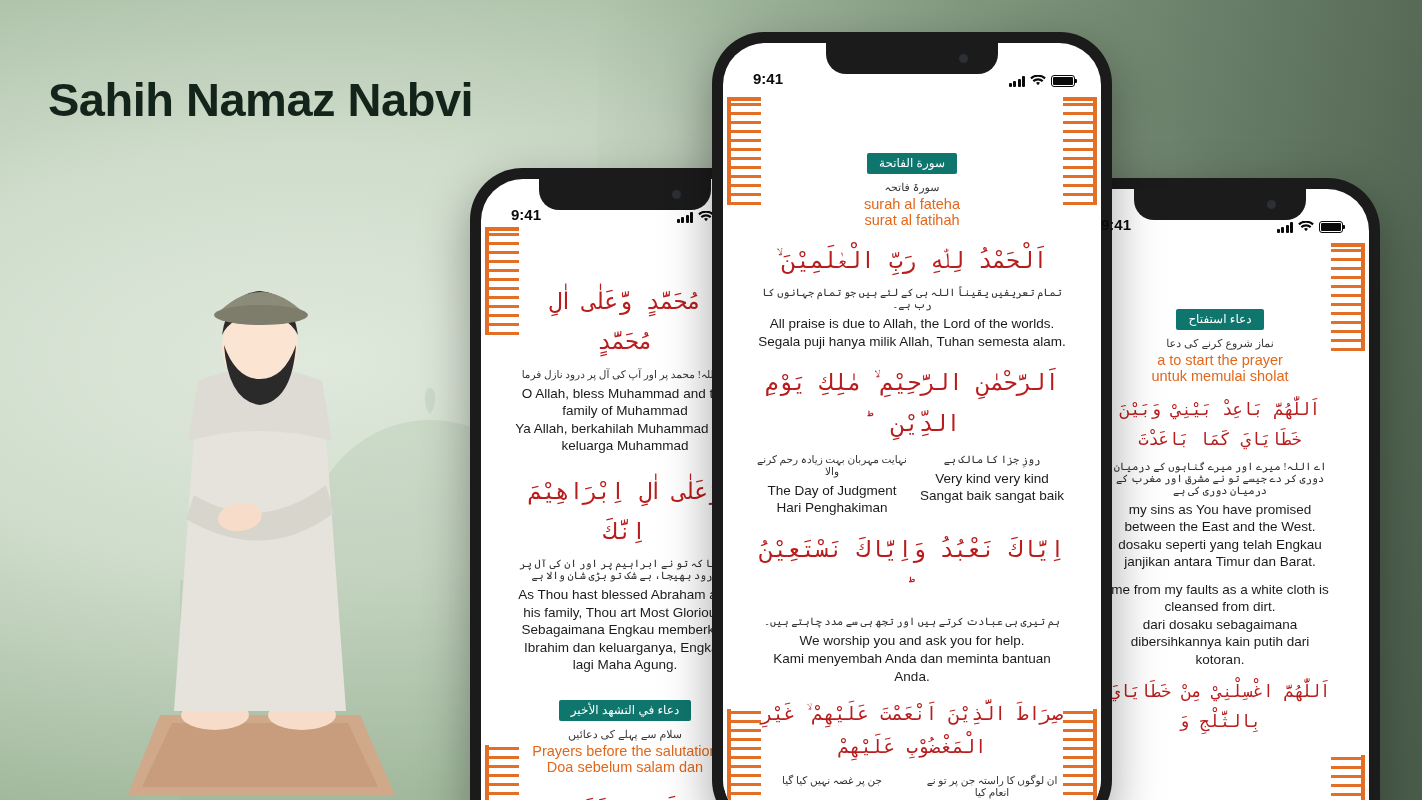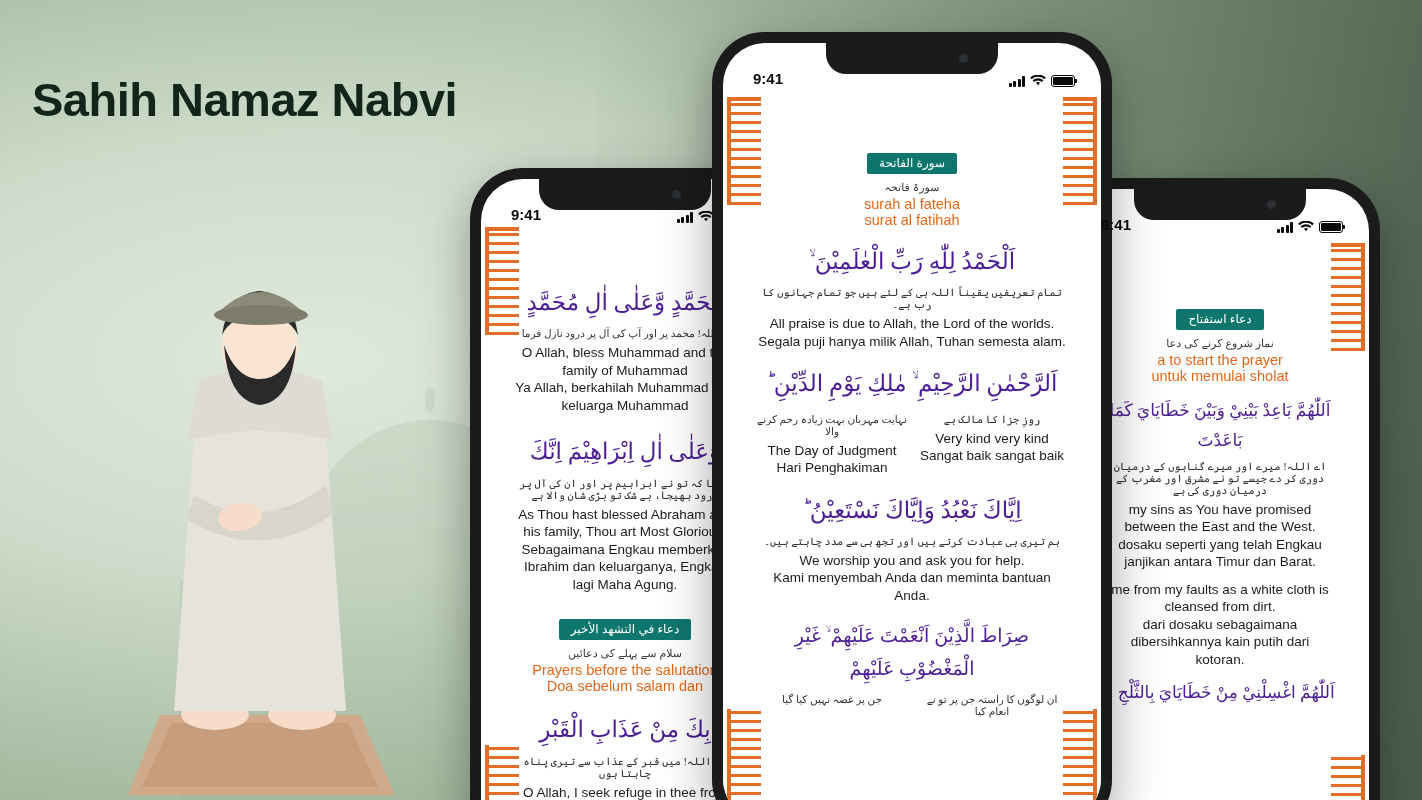--- a/index.html
+++ b/index.html
@@ -22,21 +22,21 @@
     background: linear-gradient(100deg, rgba(110,130,110,0) 0%, rgba(70,90,72,0.35) 40%, rgba(45,62,48,0.75) 100%);
   }
   .mosque {
     position: absolute; left: 120px; bottom: 0; width: 620px; height: 520px;
     opacity: 0.33;
   }
 
   
   .app-title {
     position: absolute;
-    left: 32px; top: 72px;
+    left: 48px; top: 72px;
     font-size: 47px;
     font-weight: bold;
     color: #13241a;
     letter-spacing: -0.5px;
   }
 
   
   .figure { position: absolute; left: 120px; top: 195px; width: 280px; height: 605px; }
 
   
@@ -124,22 +124,22 @@
   }
   .chip-wrap { text-align: center; }
 
   .sub-ur { text-align: center; font-size: 11px; color: #3a3a3a; direction: rtl; margin-top: 5px; }
   .sub-en { text-align: center; font-size: 14.5px; color: #e2671a; margin-top: 2px; }
   .sub-id { text-align: center; font-size: 14.5px; color: #e2671a; }
 
   .ayah { margin-top: 14px; }
   .arabic {
     text-align: center; direction: rtl;
-    font-family: Liberation Serif, serif;
-    font-size: 23px; color: #4c1d95; line-height: 1.75;
+    font-family: Liberation Mono, monospace;
+    font-size: 23px; color: #b91c1c; line-height: 1.75;
   }
   .arabic.sm { font-size: 19px; }
   .urdu {
     text-align: center; direction: rtl;
     font-family: Liberation Serif, serif;
     font-size: 10.5px; color: #333; margin-top: 4px;
   }
   .en { text-align: center; font-size: 13.5px; color: #1b1b1b; margin-top: 5px; line-height: 1.3; }
   .id { text-align: center; font-size: 13.5px; color: #1b1b1b; line-height: 1.3; }
   .two-col { display: flex; justify-content: space-between; gap: 10px; }

